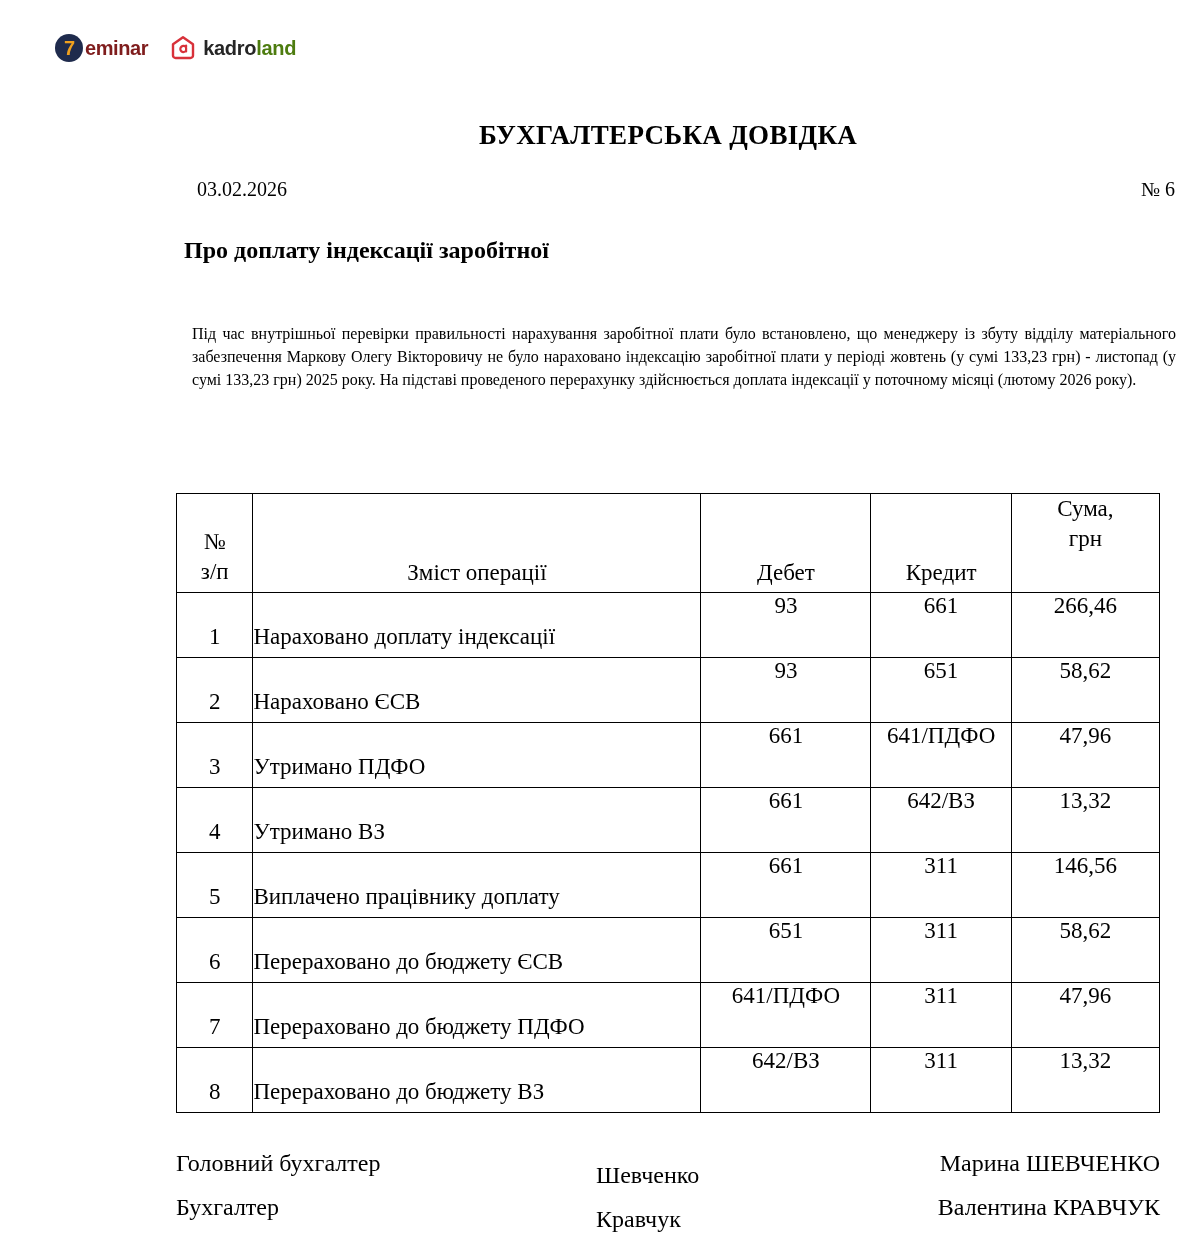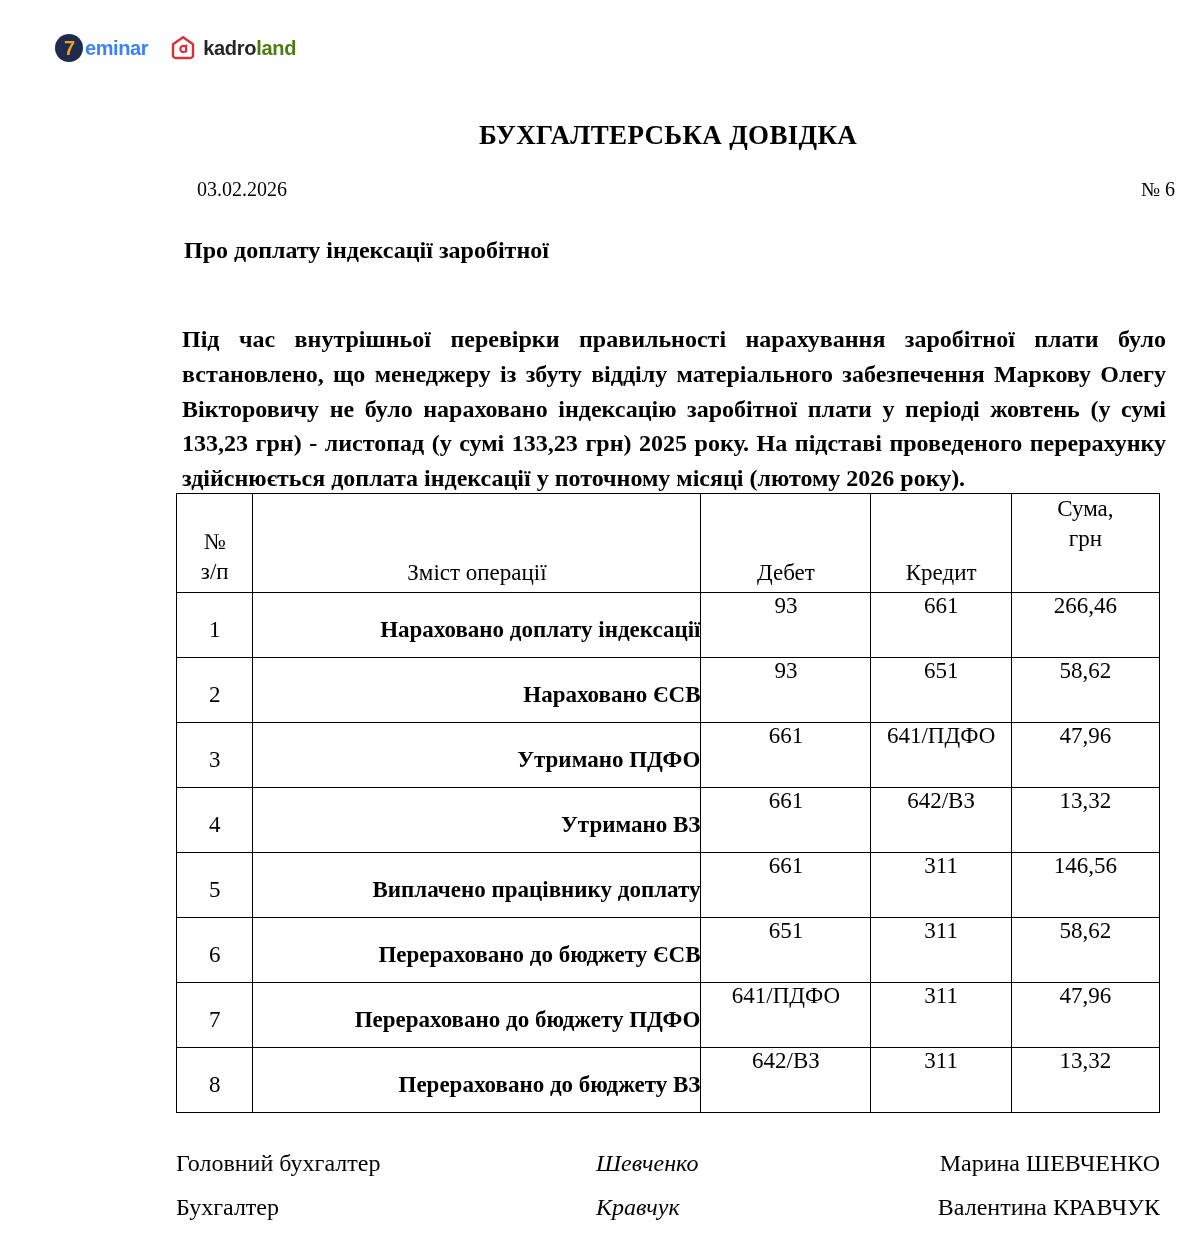--- a/index.html
+++ b/index.html
@@ -43,21 +43,21 @@
     font-weight: bold;
     font-size: 20px;
     line-height: 1;
     color: #f0a01e;
     letter-spacing: -1px;
   }
   .logo-word-7 {
     font-family: "Liberation Sans", sans-serif;
     font-weight: bold;
     font-size: 20px;
-    color: #3b82f6;
+    color: #7f1d1d;
     letter-spacing: -0.4px;
     margin-left: -1px;
   }
   .logo-mark-k {
     width: 26px;
     height: 26px;
     position: relative;
   }
   .logo-mark-k svg { display: block; }
   .logo-word-k {
@@ -108,26 +108,25 @@
     left: 8px;
     width: 560px;
     font-weight: bold;
     font-size: 24px;
     line-height: 1.32;
   }
 
   .body-par {
     position: absolute;
     top: 322px;
-    left: 6px;
-    width: 984px;
-    font-size: 24px;
+    left: 16px;
+    width: 984px;
+    font-size: 16px;
     line-height: 1.45;
     text-align: justify;
-    font-weight: bold;
   }
 
   
   .op-table {
     position: absolute;
     top: 493px;
     left: 0;
     width: 984px;
     border-collapse: collapse;
     font-size: 23px;
@@ -144,39 +143,39 @@
     padding-bottom: 6px;
     margin-left: 16px;
   }
   .th-no     { width: 76px; line-height: 1.28; }
   .th-desc   { width: 450px; }
   .th-debit  { width: 170px; }
   .th-credit { width: 140px; }
   .th-sum    { width: 148px; vertical-align: top !important; padding-top: 8px; line-height: 1.3; }
 
   .op-table tbody tr { height: 65px; }
-  .op-table tbody td { vertical-align: bottom; padding-bottom: 14px; }
+  .op-table tbody td { vertical-align: bottom; padding-bottom: 7px; }
   .cell-no   { text-align: center; }
-  .cell-desc { text-align: right; padding-left: 14px; font-weight: bold; }
+  .cell-desc { text-align: left; padding-left: 14px; }
   .cell-num  { text-align: center; vertical-align: top !important; padding-top: 6px; padding-bottom: 0; }
 
   
   .sign-block {
     position: absolute;
     top: 1150px;
     left: 0;
     width: 984px;
     font-size: 24px;
   }
   .sign-row {
     position: relative;
     height: 44px;
   }
   .sign-role { position: absolute; left: 0;     top: 0; }
-  .sign-sig  { position: absolute; left: 420px; top: 0; font-style: italic; }
+  .sign-sig  { position: absolute; left: 420px; top: 12px; }
   .sign-name { position: absolute; right: 0;    top: 0; }
 </style>
 </head>
 <body>
 
 <div class="brand-bar">
 
   <div class="logo">
     <span class="logo-mark-7">7</span>
     <span class="logo-word-7">eminar</span>

